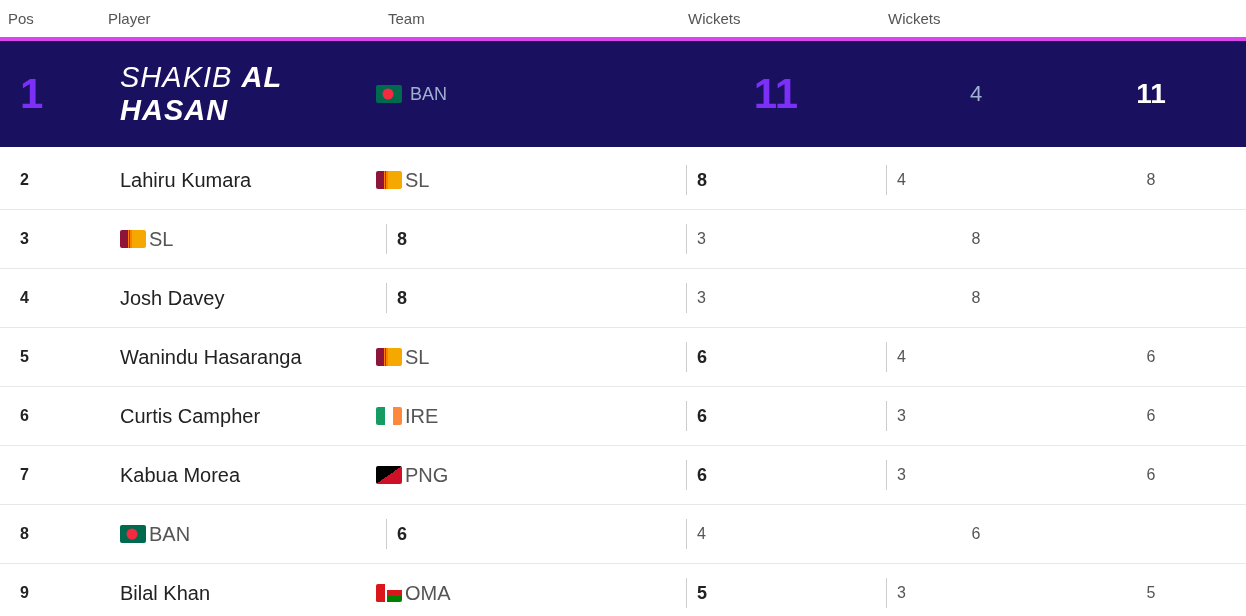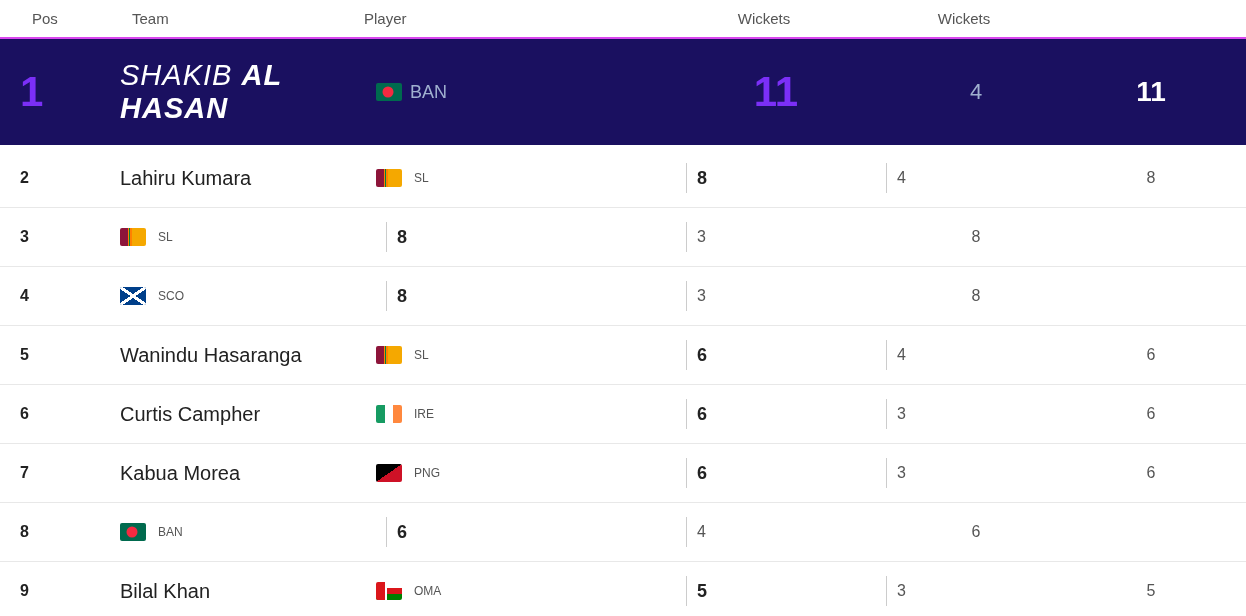--- a/index.html
+++ b/index.html
@@ -11,30 +11,29 @@
     }
 
     .table-container {
       width: 100%;
     }
 
     
     .header-row {
       display: grid;
       grid-template-columns: 100px 1fr 300px 200px 200px 150px;
-      padding: 10px 32px;
-      border-bottom: 2px solid #d946ef;
+      padding: 10px 8px;
+      border-bottom: 4px solid #d946ef;
     }
     .header-cell {
       font-size: 15px;
       color: #555;
       font-weight: 400;
     }
     .header-cell.right {
-      text-align: center;
     }
 
     
     .first-row {
       display: grid;
       grid-template-columns: 100px 1fr 300px 200px 200px 150px;
       background: #1a1060;
       padding: 20px 20px;
       align-items: center;
       margin-bottom: 4px;
@@ -94,22 +93,22 @@
       font-weight: 600;
       color: #222;
     }
     .player-cell {
       font-size: 20px;
       color: #222;
     }
     .team-cell {
       display: flex;
       align-items: center;
-      gap: 12px;
-      font-size: 12px;
+      gap: 3px;
+      font-size: 20px;
       color: #555;
     }
     .divider {
       width: 1px;
       height: 30px;
       background: #ccc;
       margin: 0 10px;
     }
     .wickets-cell {
       font-size: 18px;
@@ -210,22 +209,22 @@
       align-items: center;
     }
   </style>
 </head>
 <body>
 
 <div class="table-container">
 
   <div class="header-row">
     <div class="header-cell">Pos</div>
+    <div class="header-cell">Player</div>
     <div class="header-cell">Team</div>
-    <div class="header-cell">Player</div>
     <div class="header-cell right">Wickets</div>
     <div class="header-cell right">Wickets</div>
   </div>
 
   <div class="first-row">
     <div class="first-pos">1</div>
     <div class="first-name">
       <span>SHAKIB </span><strong>AL HASAN</strong>
     </div>
     <div class="first-team">
@@ -266,24 +265,21 @@
       <div class="wickets-cell">8</div>
     </div>
     <div class="with-divider">
       <div class="divider"></div>
       <div class="innings-cell">3</div>
     </div>
     <div class="wickets2-cell">8</div>
   </div>
       <div class="data-row">
     <div class="pos-cell">4</div>
-    <div class="team-cell">
-      <span class="flag flag-sco"></span>
-      <span>SCO</span>
-    </div>
+    <div class="player-cell">Josh Davey</div>
     <div class="with-divider">
       <div class="divider"></div>
       <div class="wickets-cell">8</div>
     </div>
     <div class="with-divider">
       <div class="divider"></div>
       <div class="innings-cell">3</div>
     </div>
     <div class="wickets2-cell">8</div>
   </div>

